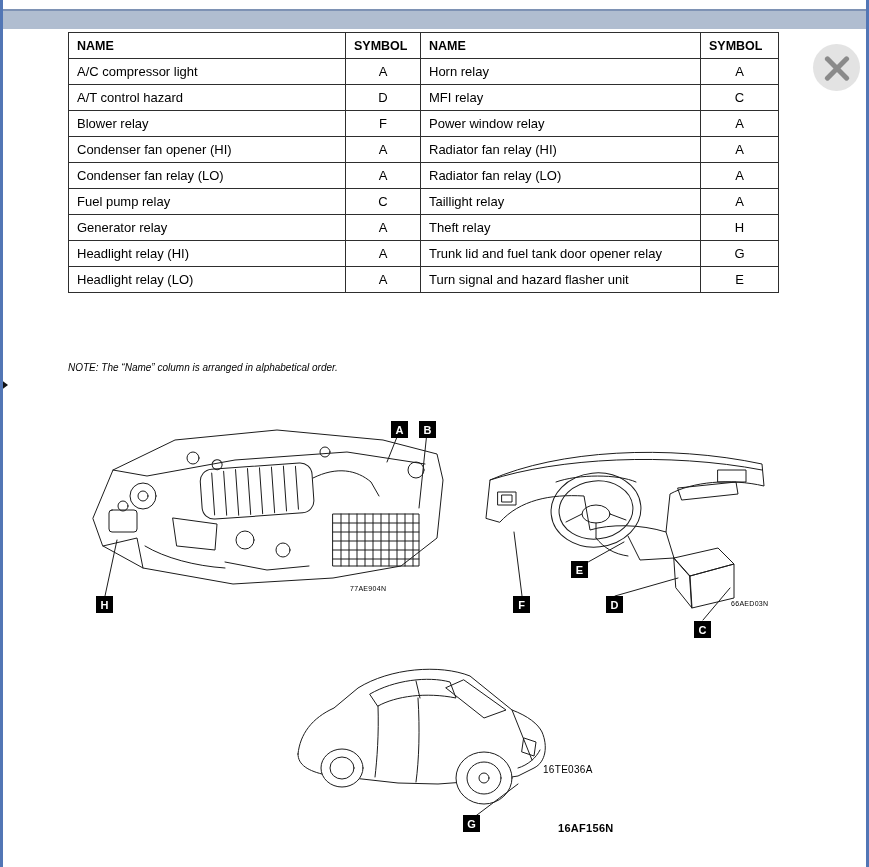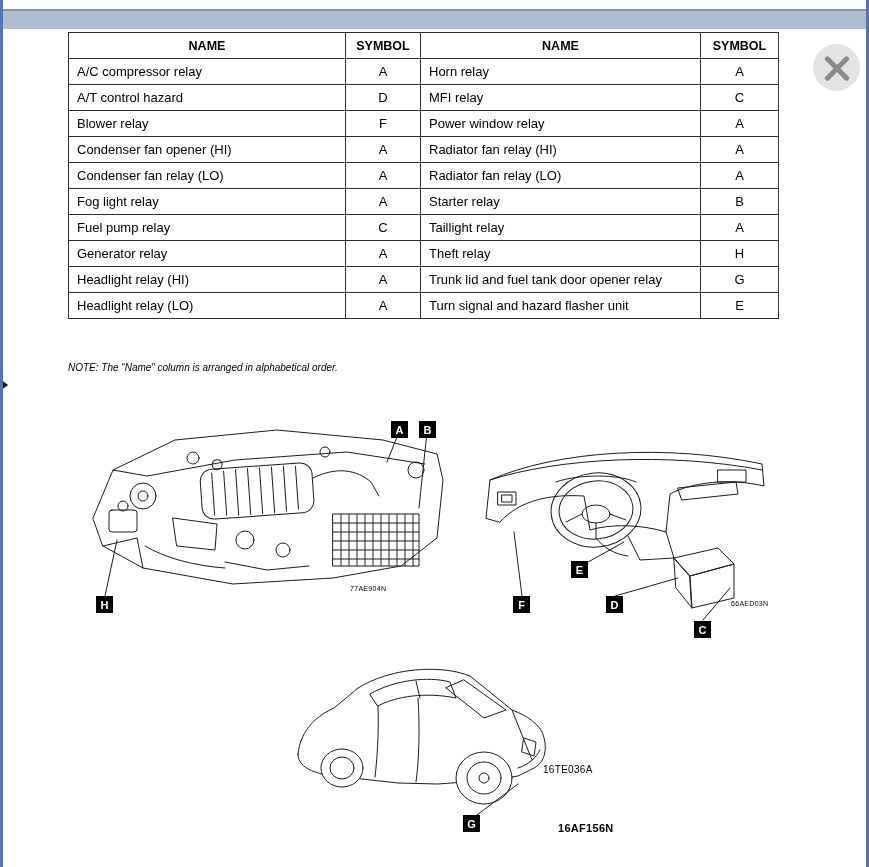--- a/index.html
+++ b/index.html
@@ -20,21 +20,21 @@
   .close-icon { position:relative; width:30px; height:30px; display:block; }
   .close-icon::before, .close-icon::after { content:""; position:absolute; left:-1px; top:13px;
     width:32px; height:5px; background:#8a8a8a; border-radius:2px; }
   .close-icon::before { transform:rotate(45deg); }
   .close-icon::after { transform:rotate(-45deg); }
 
   
   table.relay { position:absolute; left:68px; top:32px; width:710px; border-collapse:collapse;
     table-layout:fixed; font-size:13px; }
   table.relay th, table.relay td { border:1px solid #2e2e2e; padding:3px 8px; height:26px; vertical-align:middle; }
-  table.relay th { font-size:12.5px; font-weight:bold; text-align:center; }
+  table.relay th { font-size:12.5px; font-weight:bold; text-align:left; }
   table.relay td.sym { text-align:center; }
   table.relay td.name { text-align:left; }
 
   .note { position:absolute; left:68px; top:362px; font-size:10px; font-style:italic; }
 
   
   svg.fig { position:absolute; }
   .flabel { position:absolute; width:17px; height:17px; background:#000; color:#fff;
     font-size:11px; font-weight:bold; display:flex; align-items:center; justify-content:center; z-index:3; }
   .fig-code { position:absolute; color:#000; letter-spacing:0.3px; }
@@ -71,21 +71,21 @@
     <thead>
       <tr>
         <th>NAME</th>
         <th>SYMBOL</th>
         <th>NAME</th>
         <th>SYMBOL</th>
       </tr>
     </thead>
     <tbody>
       <tr>
-        <td class="name">A/C compressor relay</td>
+        <td class="name">A/C compressor light</td>
         <td class="sym">A</td>
         <td class="name">Horn relay</td>
         <td class="sym">A</td>
       </tr>
       <tr>
         <td class="name">A/T control hazard</td>
         <td class="sym">D</td>
         <td class="name">MFI relay</td>
         <td class="sym">C</td>
       </tr>
@@ -99,26 +99,20 @@
         <td class="name">Condenser fan opener (HI)</td>
         <td class="sym">A</td>
         <td class="name">Radiator fan relay (HI)</td>
         <td class="sym">A</td>
       </tr>
       <tr>
         <td class="name">Condenser fan relay (LO)</td>
         <td class="sym">A</td>
         <td class="name">Radiator fan relay (LO)</td>
         <td class="sym">A</td>
-      </tr>
-      <tr>
-        <td class="name">Fog light relay</td>
-        <td class="sym">A</td>
-        <td class="name">Starter relay</td>
-        <td class="sym">B</td>
       </tr>
       <tr>
         <td class="name">Fuel pump relay</td>
         <td class="sym">C</td>
         <td class="name">Taillight relay</td>
         <td class="sym">A</td>
       </tr>
       <tr>
         <td class="name">Generator relay</td>
         <td class="sym">A</td>

